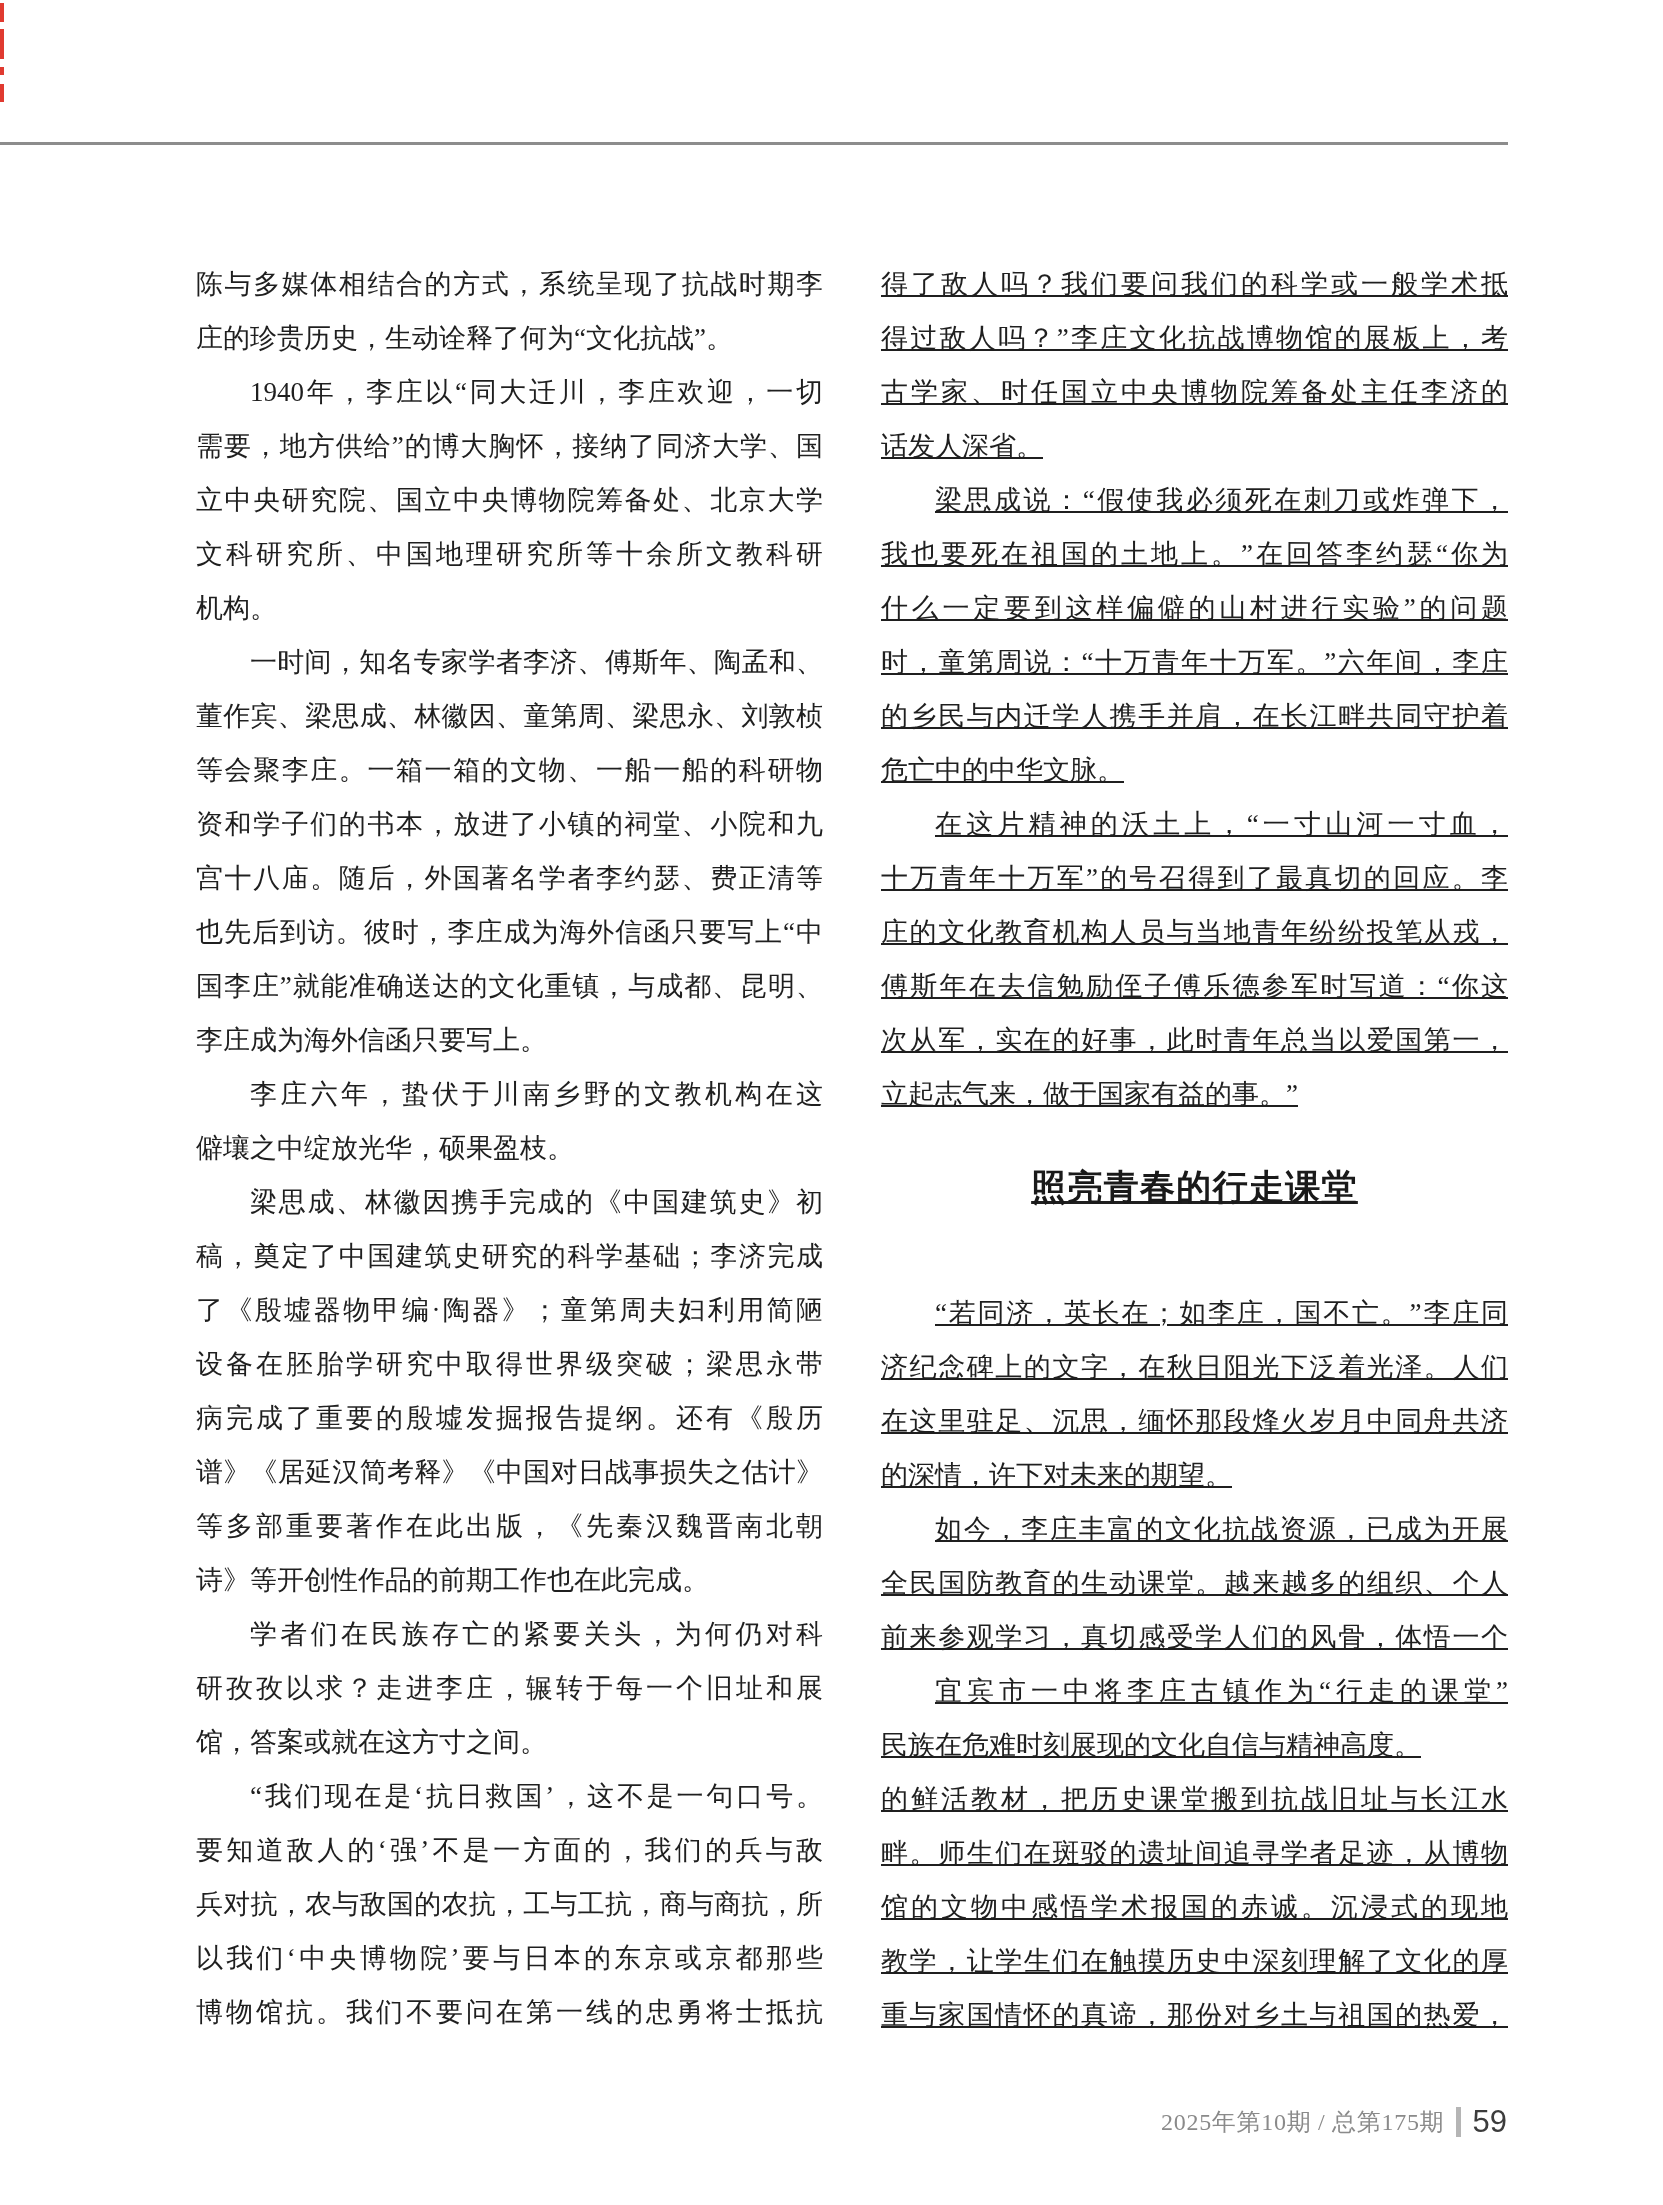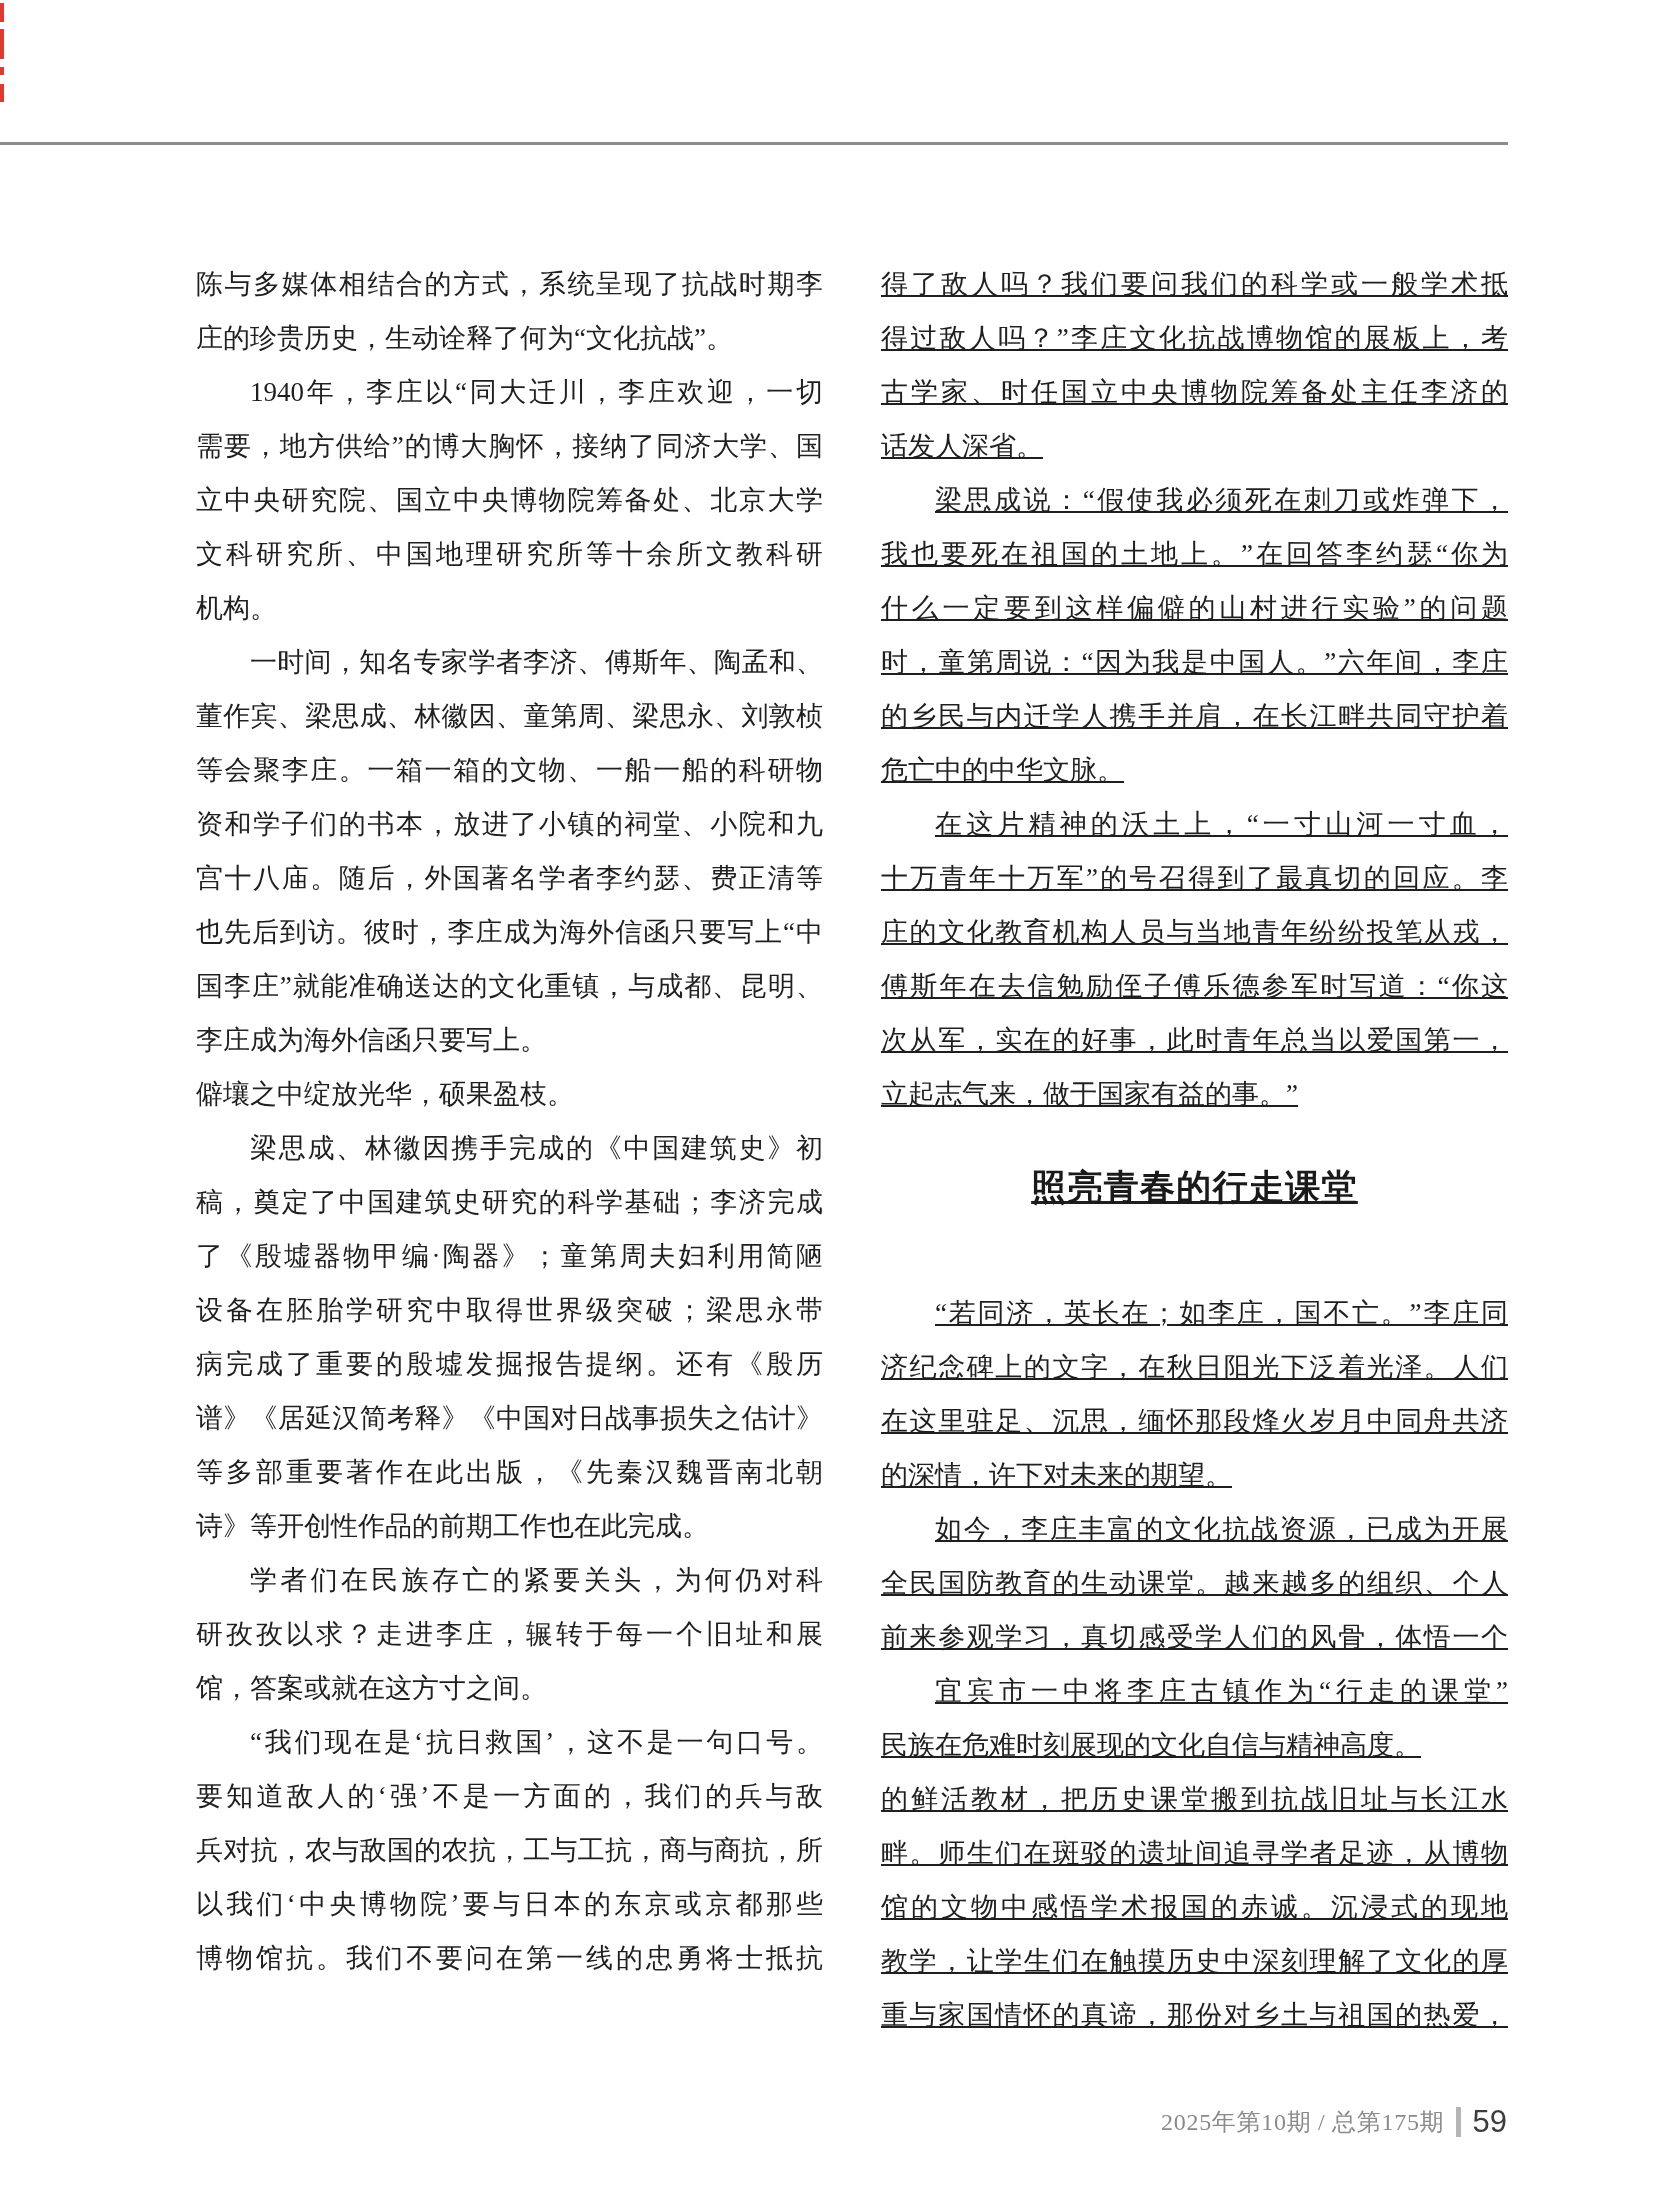--- a/index.html
+++ b/index.html
@@ -55,20 +55,21 @@
       <div class="line">文科研究所、中国地理研究所等十余所文教科研</div>
       <div class="line end">机构。</div>
       <div class="line indent">一时间，知名专家学者李济、傅斯年、陶孟和、</div>
       <div class="line">董作宾、梁思成、林徽因、童第周、梁思永、刘敦桢</div>
       <div class="line">等会聚李庄。一箱一箱的文物、一船一船的科研物</div>
       <div class="line">资和学子们的书本，放进了小镇的祠堂、小院和九</div>
       <div class="line">宫十八庙。随后，外国著名学者李约瑟、费正清等</div>
       <div class="line">也先后到访。彼时，李庄成为海外信函只要写上“中</div>
       <div class="line">国李庄”就能准确送达的文化重镇，与成都、昆明、</div>
       <div class="line end">李庄成为海外信函只要写上。</div>
+      <div class="line indent">李庄六年，蛰伏于川南乡野的文教机构在这</div>
       <div class="line end">僻壤之中绽放光华，硕果盈枝。</div>
       <div class="line indent">梁思成、林徽因携手完成的《中国建筑史》初</div>
       <div class="line">稿，奠定了中国建筑史研究的科学基础；李济完成</div>
       <div class="line">了《殷墟器物甲编·陶器》；童第周夫妇利用简陋</div>
       <div class="line">设备在胚胎学研究中取得世界级突破；梁思永带</div>
       <div class="line">病完成了重要的殷墟发掘报告提纲。还有《殷历</div>
       <div class="line">谱》《居延汉简考释》《中国对日战事损失之估计》</div>
       <div class="line">等多部重要著作在此出版，《先秦汉魏晋南北朝</div>
       <div class="line end">诗》等开创性作品的前期工作也在此完成。</div>
       <div class="line indent">学者们在民族存亡的紧要关头，为何仍对科</div>
@@ -83,21 +84,21 @@
 
   <div class="column col-right">
     <div>
         <div class="line">得了敌人吗？我们要问我们的科学或一般学术抵</div>
         <div class="line">得过敌人吗？”李庄文化抗战博物馆的展板上，考</div>
         <div class="line">古学家、时任国立中央博物院筹备处主任李济的</div>
         <div class="line end">话发人深省。</div>
         <div class="line indent">梁思成说：“假使我必须死在刺刀或炸弹下，</div>
         <div class="line">我也要死在祖国的土地上。”在回答李约瑟“你为</div>
         <div class="line">什么一定要到这样偏僻的山村进行实验”的问题</div>
-        <div class="line">时，童第周说：“因为我是中国人。”六年间，李庄</div>
+        <div class="line">时，童第周说：“十万青年十万军。”六年间，李庄</div>
         <div class="line">的乡民与内迁学人携手并肩，在长江畔共同守护着</div>
         <div class="line end">危亡中的中华文脉。</div>
         <div class="line indent">在这片精神的沃土上，“一寸山河一寸血，</div>
         <div class="line">十万青年十万军”的号召得到了最真切的回应。李</div>
         <div class="line">庄的文化教育机构人员与当地青年纷纷投笔从戎，</div>
         <div class="line">傅斯年在去信勉励侄子傅乐德参军时写道：“你这</div>
         <div class="line">次从军，实在的好事，此时青年总当以爱国第一，</div>
         <div class="line end">立起志气来，做于国家有益的事。”</div>
       </div>
     <div class="section-heading">照亮青春的行走课堂</div>

